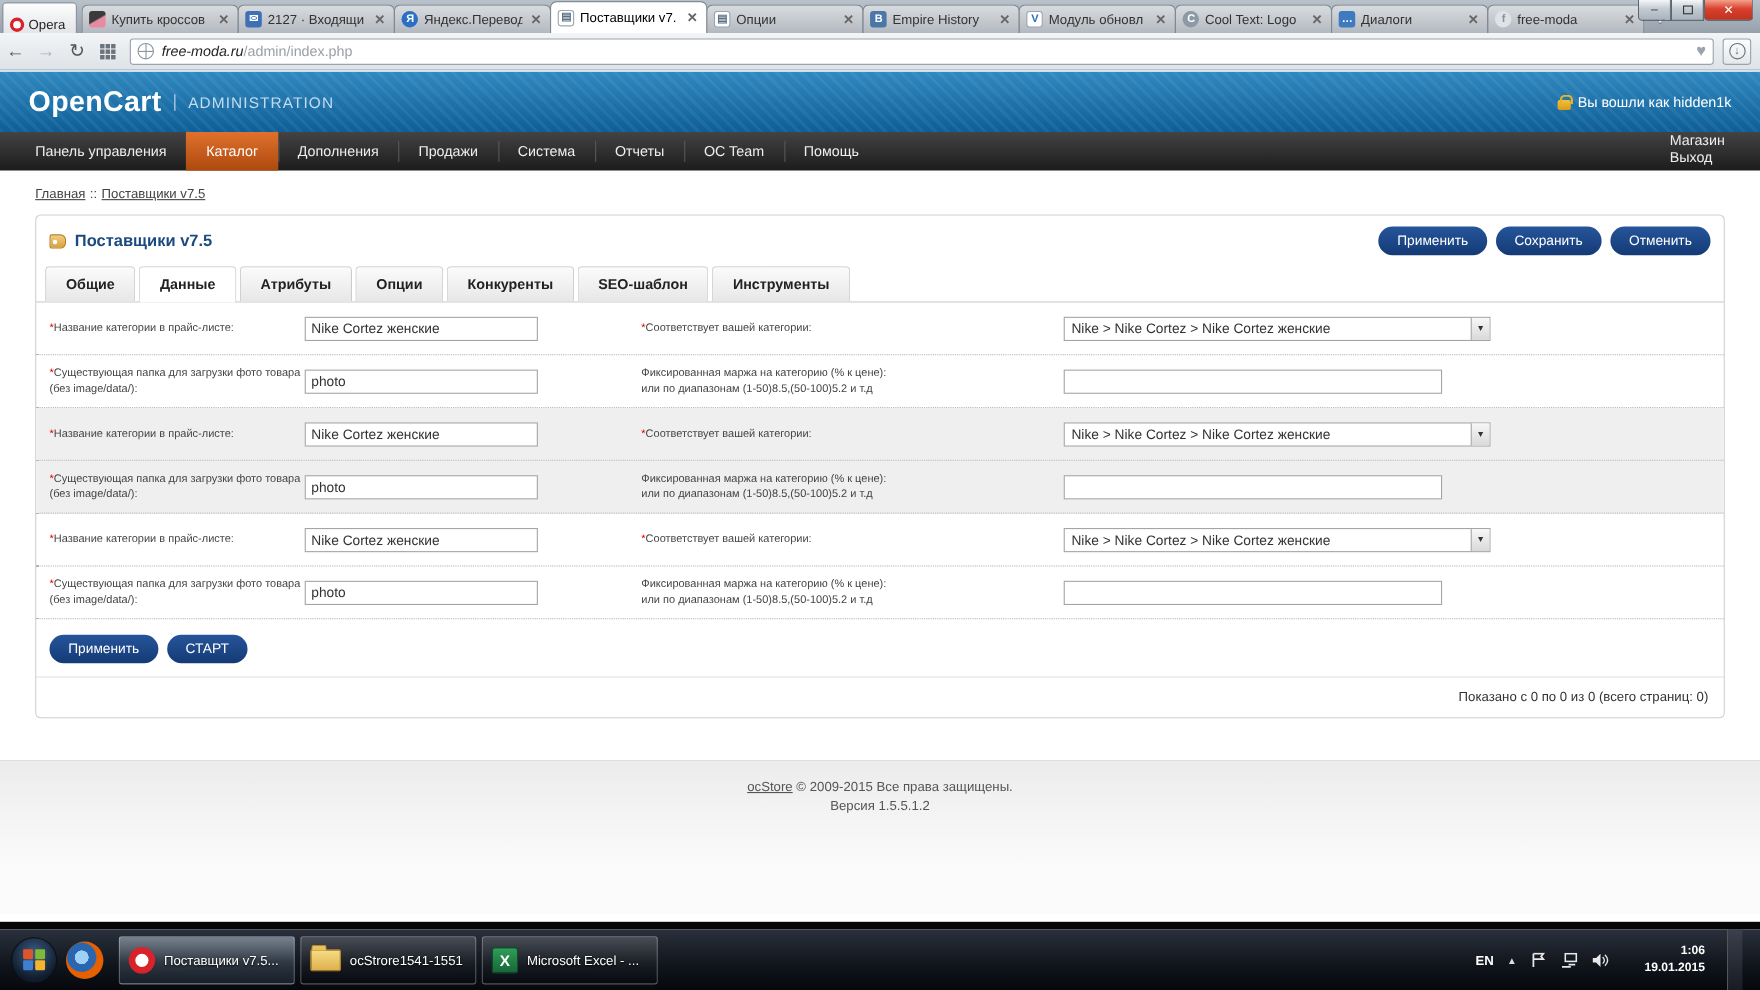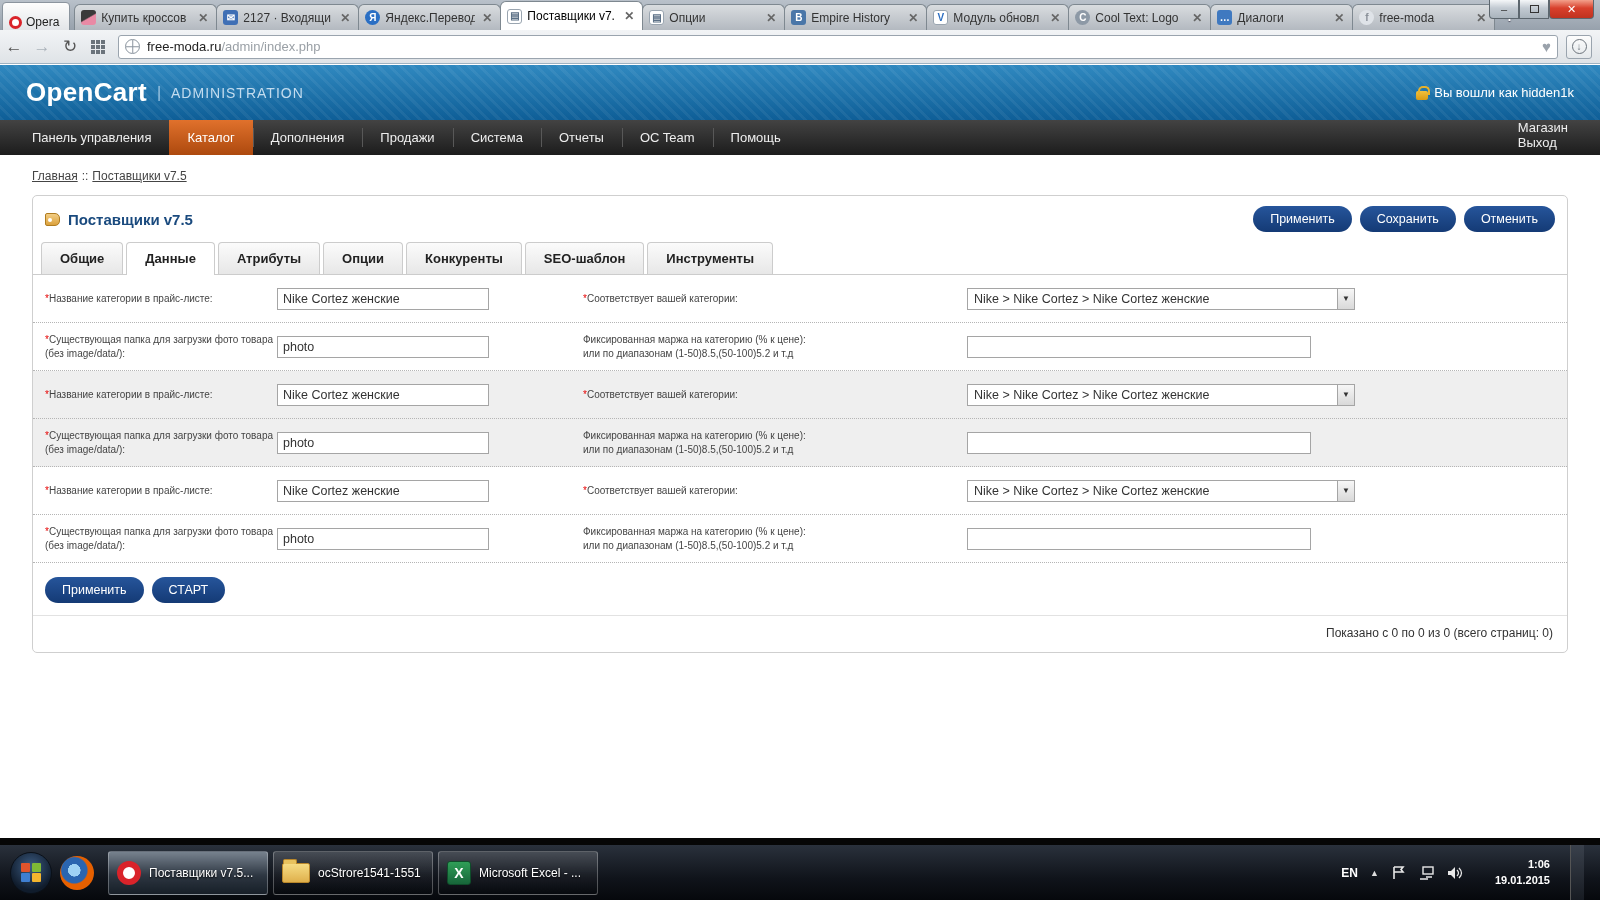--- a/index.html
+++ b/index.html
@@ -214,21 +214,21 @@
   <div class="winbtn close">✕</div>
 </div>
 
 <div class="toolbar">
   <span class="navbtn">←</span>
   <span class="navbtn dim">→</span>
   <span class="navbtn">↻</span>
   <span class="gridicon"></span>
   <div class="addressbar">
     <span class="globe"></span>
-    <span class="url"><b style="font-weight:normal;color:#222;">free-moda.ru</b><span class="path">/admin/index.php</span></span>
+    <span class="url"><b style="font-weight:normal;color:#222;font-style:italic;">free-moda.ru</b><span class="path">/admin/index.php</span></span>
     <span class="heart">♥</span>
   </div>
   <div class="dlbtn">
     <span class="dlglyph">↓</span>
   </div>
 </div>
 
 <div class="page">
 
   <div class="oc-header">
@@ -351,20 +351,24 @@
           </div>
         </div>
       <div class="foot-buttons" id="foot-buttons">
           <button class="pill">Применить</button>
           <button class="pill">СТАРТ</button>
         </div>
       <div class="pagination-row">Показано с 0 по 0 из 0 (всего страниц: 0)</div>
     </div>
   </div>
 
+  <div class="site-footer">
+    <div><a href="#">ocStore</a><span> © 2009-2015 Все права защищены.</span></div>
+    <div class="ver">Версия 1.5.5.1.2</div>
+  </div>
 </div>
 
 <div class="gapstrip"></div>
 <div class="taskbar">
   <div class="orb">
       <i></i>
       <i></i>
       <i></i>
       <i></i>
     </div>

